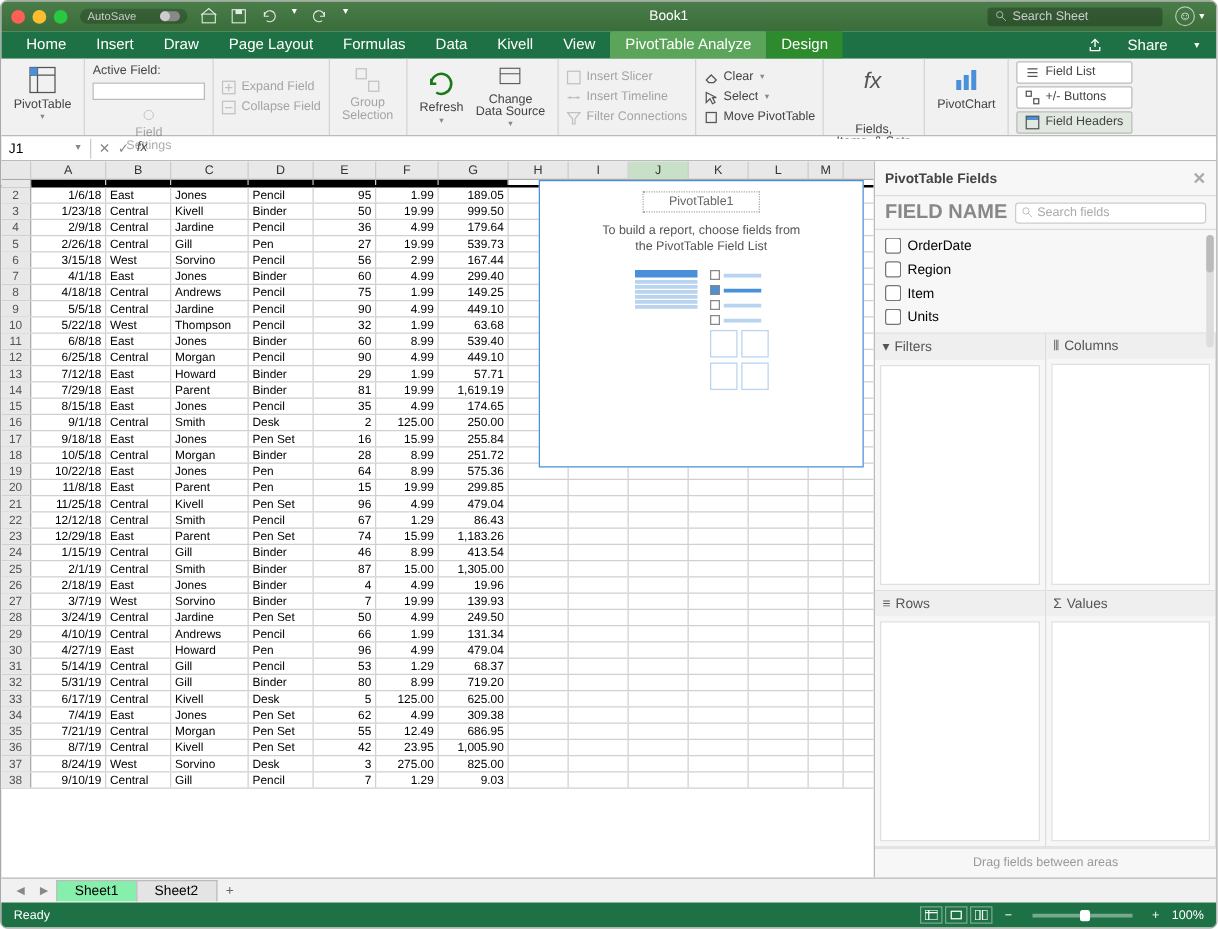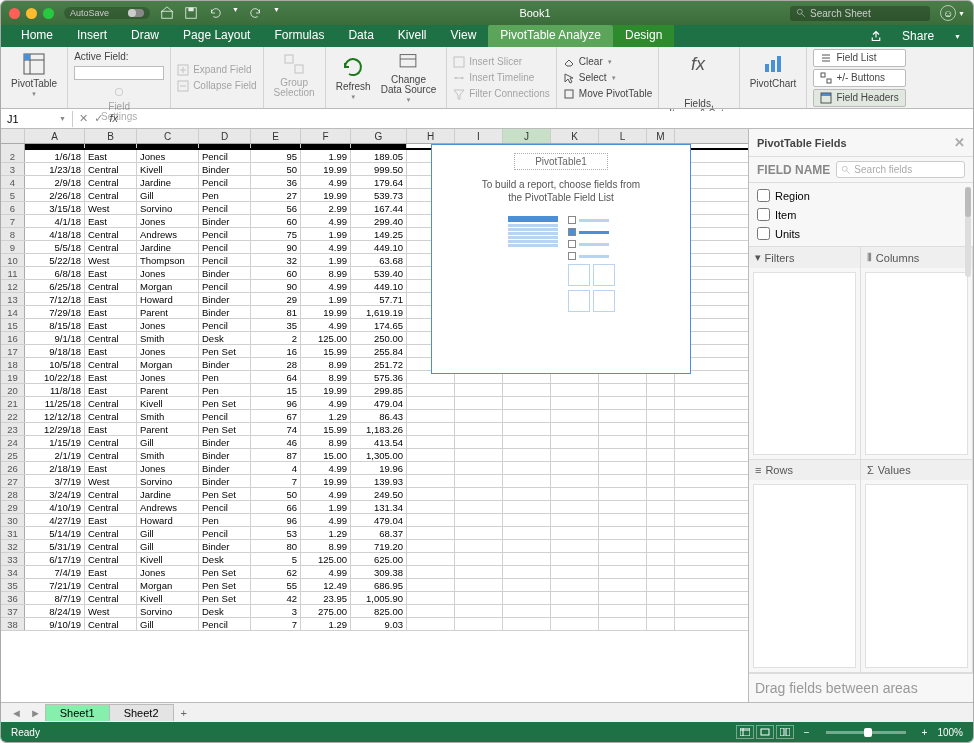--- a/index.html
+++ b/index.html
@@ -67,36 +67,36 @@
   .diag-tbl .dh{height:6px;background:#4a90d9;margin-bottom:2px;}
   .diag-tbl .dr{height:3px;background:#b8d4f0;margin-bottom:1px;}
   .diag-fields{display:flex;flex-direction:column;gap:4px;}
   .diag-chk{display:flex;align-items:center;gap:3px;}
   .diag-chk .bx{width:8px;height:8px;border:1px solid #888;background:#fff;}
   .diag-chk .bx.ck{background:#4a90d9;}
   .diag-chk .ln{width:30px;height:3px;background:#b8d4f0;}
   .diag-drops{display:flex;gap:3px;margin-top:4px;justify-content:center;}
   .diag-drop{width:22px;height:22px;border:1px solid #b8d4f0;}
   
-  .fieldpane{width:225px;border-left:1px solid #bbb;background:#f7f7f7;display:flex;flex-direction:column;font-size:11px;}
+  .fieldpane{width:274px;border-left:1px solid #bbb;background:#f7f7f7;display:flex;flex-direction:column;font-size:11px;}
   .fp-title{padding:6px 8px;font-weight:bold;color:#444;display:flex;justify-content:space-between;align-items:center;}
   .fp-close{color:#aaa;font-size:13px;}
   .fp-search-row{display:flex;align-items:center;padding:4px 8px;gap:6px;border-bottom:1px solid #ddd;border-top:1px solid #ddd;}
-  .fp-search-row .lbl{color:#888;font-size:12px;font-weight:600;}
+  .fp-search-row .lbl{color:#888;font-size:16px;font-weight:600;}
   .fp-search{flex:1;border:1px solid #ccc;border-radius:3px;padding:2px 4px;display:flex;align-items:center;gap:3px;background:#fff;color:#aaa;font-size:10px;}
   .fp-fields{padding:4px 8px;display:flex;flex-direction:column;gap:2px; position:relative;}
   .fp-field{display:flex;align-items:center;gap:5px;padding:2px 0;}
   .fp-field input{margin:0;}
   .fp-scroll{position:absolute;right:2px;top:4px;width:6px;height:90px;background:#ddd;border-radius:3px;}
   .fp-scroll .th{width:6px;height:30px;background:#bbb;border-radius:3px;}
   .fp-areas{flex:1;display:grid;grid-template-columns:1fr 1fr;grid-template-rows:1fr 1fr;gap:0;border-top:1px solid #ddd;}
   .fp-area{border-right:1px solid #ddd;border-bottom:1px solid #ddd;display:flex;flex-direction:column;}
   .fp-area-hdr{padding:4px 6px;color:#555;font-size:11px;display:flex;align-items:center;gap:4px;background:#efefef;}
   .fp-area-body{flex:1;background:#fff;margin:4px;border:1px solid #e0e0e0;}
-  .fp-foot{padding:6px;color:#999;font-size:14px;border-top:1px solid #ddd;}
+  .fp-foot{padding:6px;text-align:center;color:#999;font-size:10px;border-top:1px solid #ddd;}
   
   .sheettabs{height:20px;border-top:1px solid #bbb;display:flex;align-items:center;font-size:11px;background:#f1f1f1;padding-left:6px;gap:0;}
   .sheettabs .nav{color:#888;padding:0 4px;}
   .sheettab{padding:2px 14px;border:1px solid #bbb;border-bottom:none;background:#e4e4e4;margin-right:-1px;}
   .sheettab.active{background:#86efac;font-weight:500;}
   .addsheet{padding:2px 8px;color:#666;}
   
   .statusbar{height:20px;background:#1e7145;color:#fff;display:flex;align-items:center;font-size:10px;padding:0 10px;gap:10px;}
   .statusbar .spacer{flex:1;}
   .viewbtns{display:flex;gap:2px;}
@@ -1037,20 +1037,24 @@
         <svg width="10" height="10" viewBox="0 0 16 16">
             <circle cx="6" cy="6" r="4" fill="none" stroke="#aaa"></circle>
             <line x1="9" y1="9" x2="14" y2="14" stroke="#aaa"></line>
           </svg>
         <span>Search fields</span>
       </div>
     </div>
     <div class="fp-fields">
       <div class="fp-field">
           <input type="checkbox" style="">
+          <span>OrderDate</span>
+        </div>
+      <div class="fp-field">
+          <input type="checkbox" style="">
           <span>Region</span>
         </div>
       <div class="fp-field">
           <input type="checkbox" style="">
           <span>Item</span>
         </div>
       <div class="fp-field">
           <input type="checkbox" style="">
           <span>Units</span>
         </div>

